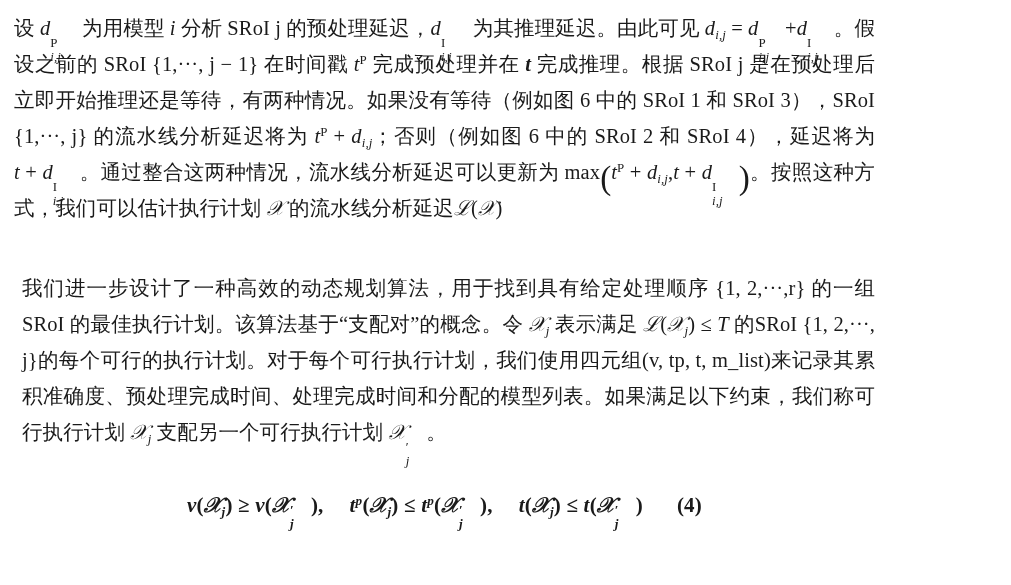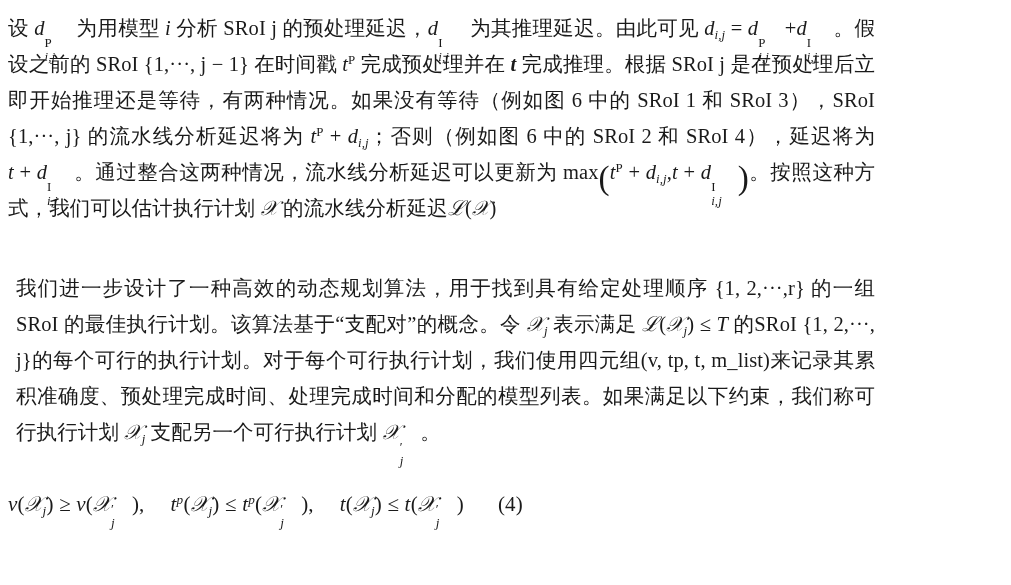--- a/index.html
+++ b/index.html
@@ -12,21 +12,21 @@
     height: 585px;
     font-family: "Liberation Serif", serif;
     color: #1a1a1a;
     overflow: hidden;
   }
   .page {
     position: relative;
     width: 881px;
     height: 585px;
     box-sizing: border-box;
-    padding: 10px 6px 0 8px;
+    padding: 10px 6px 0 14px;
   }
   .para {
     font-size: 20.5px;
     line-height: 36px;
     text-align: justify;
     text-justify: inter-ideograph;
     letter-spacing: 0.1px;
   }
   .para.p1 { margin: 0 0 0 0; }
   .para.p2 { margin: 44px 0 0 8px; }
@@ -79,22 +79,24 @@
   .bigparen {
     font-size: 1.62em;
     line-height: 0;
     vertical-align: -0.30em;
     font-family: "Liberation Serif", serif;
     font-style: normal;
   }
 
   .eqline {
     margin-top: 42px;
+    text-align: center;
     font-size: 21px;
     letter-spacing: 0.2px;
+    font-weight: bold;
   }
   .eqline .gap { display: inline-block; width: 26px; }
   .eqline .tag { display: inline-block; margin-left: 34px; font-style: normal; }
   .nowrap { white-space: nowrap; }
 </style>
 </head>
 <body>
 
 <div class="page">
 

